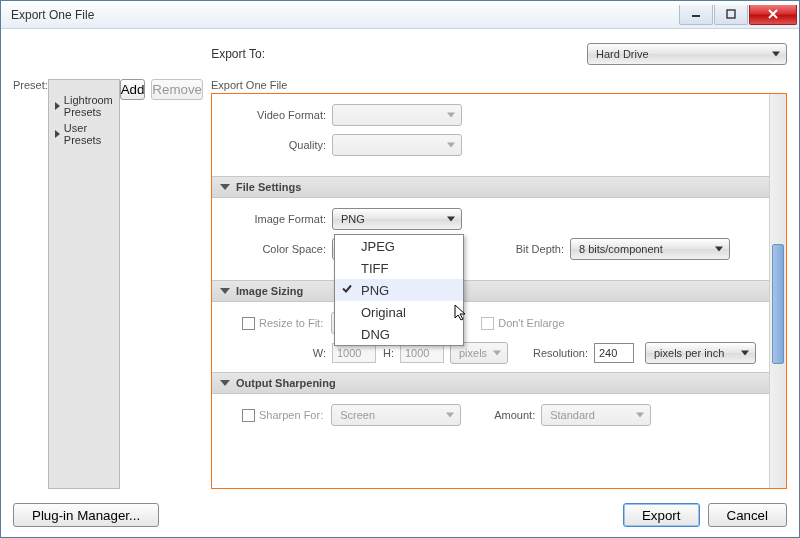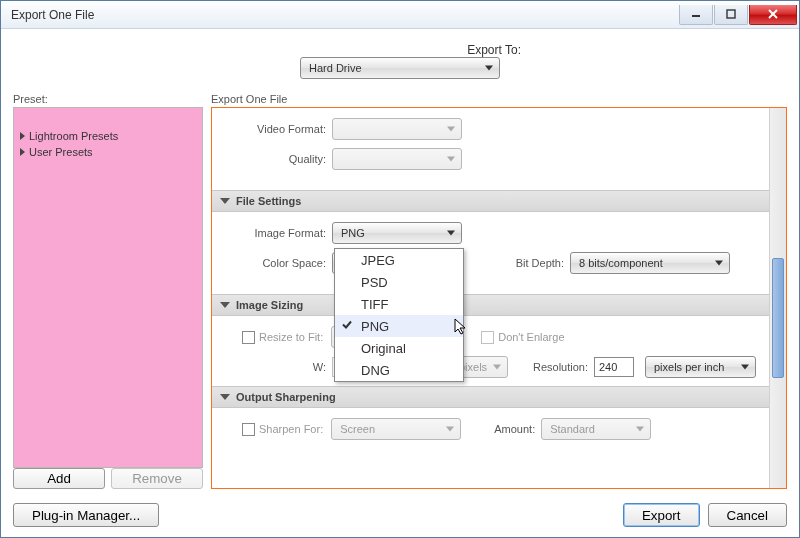--- a/index.html
+++ b/index.html
@@ -5,28 +5,28 @@
   * { box-sizing: border-box; margin: 0; padding: 0; }
   html, body { width: 800px; height: 538px; overflow: hidden; font-family: "Segoe UI", Tahoma, sans-serif; font-size: 11px; color: #333; background: #fff; }
   .window { width: 800px; height: 538px; border: 1px solid #5a7aa0; background: #fff; display: flex; flex-direction: column; }
   .titlebar { height: 28px; background: linear-gradient(#fdfefe, #e8eff7); display: flex; align-items: center; border-bottom: 1px solid #c8d4e0; }
   .titlebar-title { flex: 1; padding-left: 10px; font-size: 12px; color: #333; }
   .titlebar-buttons { display: flex; margin-right: 2px; }
   .tb-btn { width: 34px; height: 20px; margin-left: 1px; background: linear-gradient(#f0f4fa, #d8e2ee); border: 1px solid #b0bfd0; border-top: none; border-radius: 0 0 2px 2px; display: flex; align-items: center; justify-content: center; cursor: pointer; }
   .tb-btn.close { width: 48px; background: linear-gradient(#f07a7a, #d83030 45%, #c01010 55%, #e05050); border-color: #a02020; }
   .tb-btn svg { display: block; }
   .content { flex: 1; padding: 6px 12px 10px 12px; display: flex; flex-direction: column; }
-  .export-to-row { display: flex; align-items: center; justify-content: space-between; padding: 8px 0 14px 0; flex-direction: column; }
+  .export-to-row { display: flex; align-items: center; justify-content: space-between; padding: 8px 0 14px 0; }
   .export-to-row label { width: 262px; text-align: right; padding-right: 10px; font-size: 12px; }
   .dropdown { height: 22px; border: 1px solid #8a8a8a; border-radius: 3px; background: linear-gradient(#fefefe, #e6e6e6 48%, #dcdcdc 52%, #f2f2f2); display: inline-flex; align-items: center; padding: 0 20px 0 8px; position: relative; cursor: pointer; }
   .dropdown .chev { position: absolute; right: 6px; top: 50%; transform: translateY(-50%); width: 0; height: 0; border-left: 4px solid transparent; border-right: 4px solid transparent; border-top: 5px solid #333; }
   .middle { flex: 1; display: flex; gap: 8px; overflow: hidden; }
-  .preset-col { width: 190px; display: flex; flex-direction: column; }
+  .preset-col { width: 190px; display: flex; flex-direction: row; }
   .col-label { font-size: 11px; color: #555; margin-bottom: 2px; }
-  .preset-box { flex: 1; border: 1px solid #b8b8b8; background: #f9a8d4; padding: 20px 2px; overflow: auto; }
+  .preset-box { flex: 1; border: 1px solid #b8b8b8; background: #e5e5e5; padding: 12px 2px; overflow: auto; }
   .preset-item { display: flex; align-items: center; padding: 2px 4px; cursor: pointer; }
   .preset-item .tri { margin-right: 4px; display: inline-block; width: 0; height: 0; border-top: 4px solid transparent; border-bottom: 4px solid transparent; border-left: 5px solid #444; }
   .preset-buttons { display: flex; gap: 6px; }
   .pbtn { flex: 1; height: 21px; border: 1px solid #999; border-radius: 3px; background: linear-gradient(#fdfdfd, #ebebeb); cursor: pointer; }
   .pbtn.disabled { color: #999; border-color: #c4c4c4; background: linear-gradient(#fafafa,#f0f0f0); cursor: default; }
   .settings-col { flex: 1; display: flex; flex-direction: column; position: relative; }
   .settings-pane { flex: 1; border: 1px solid #f97316; background: #fff; overflow: hidden; position: relative; }
   .scroll-track { position: absolute; right: 0; top: 0; bottom: 0; width: 17px; background: linear-gradient(to right,#f0f0f0,#e6e6e6); border-left:1px solid #d0d0d0; }
   .scroll-thumb { position: absolute; left: 2px; right: 2px; top: 150px; height: 120px; background: linear-gradient(to right,#a8c4e8,#7fa8d8); border:1px solid #6b93c4; border-radius: 2px; }
   .section-header { height: 22px; background: linear-gradient(#e6e6e6,#d8d8d8); border-top:1px solid #c8c8c8; border-bottom:1px solid #c8c8c8; display:flex; align-items:center; padding-left:8px; font-weight:bold; color:#444; }
@@ -205,23 +205,20 @@
 
           <div class="scroll-track">
             <div class="scroll-thumb"></div>
           </div>
 
           <div class="combo-open" style="left:122px; top:140px; width:130px">
             <div class="opt">
                 <span>JPEG</span>
               </div>
             <div class="opt">
-                <span>PSD</span>
-              </div>
-            <div class="opt">
                 <span>TIFF</span>
               </div>
             <div class="opt sel">
               <span class="check">
                 <svg width="12" height="12">
                     <polyline points="2,6 5,9 10,3" fill="none" stroke="#333" stroke-width="2"></polyline>
                   </svg>
               </span>
               <span>PNG</span>
             </div>

